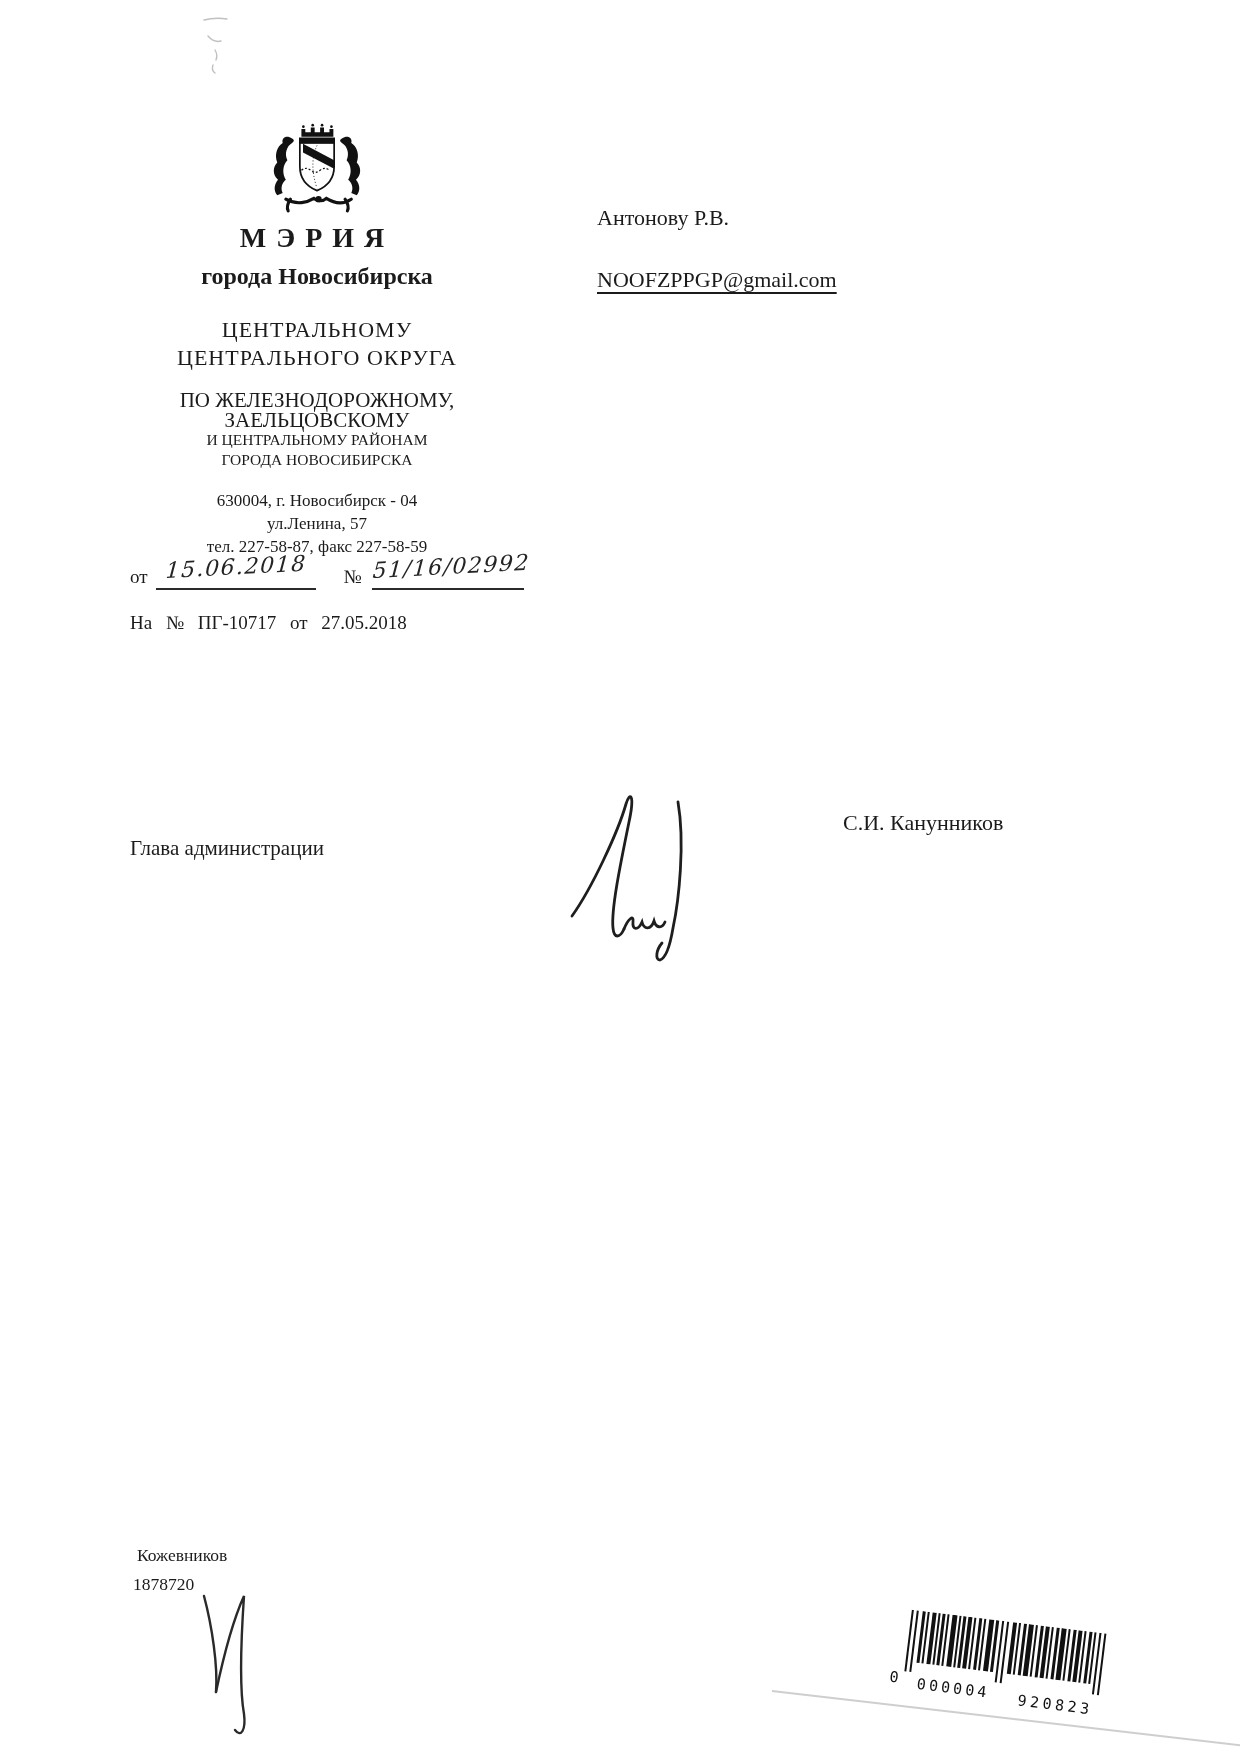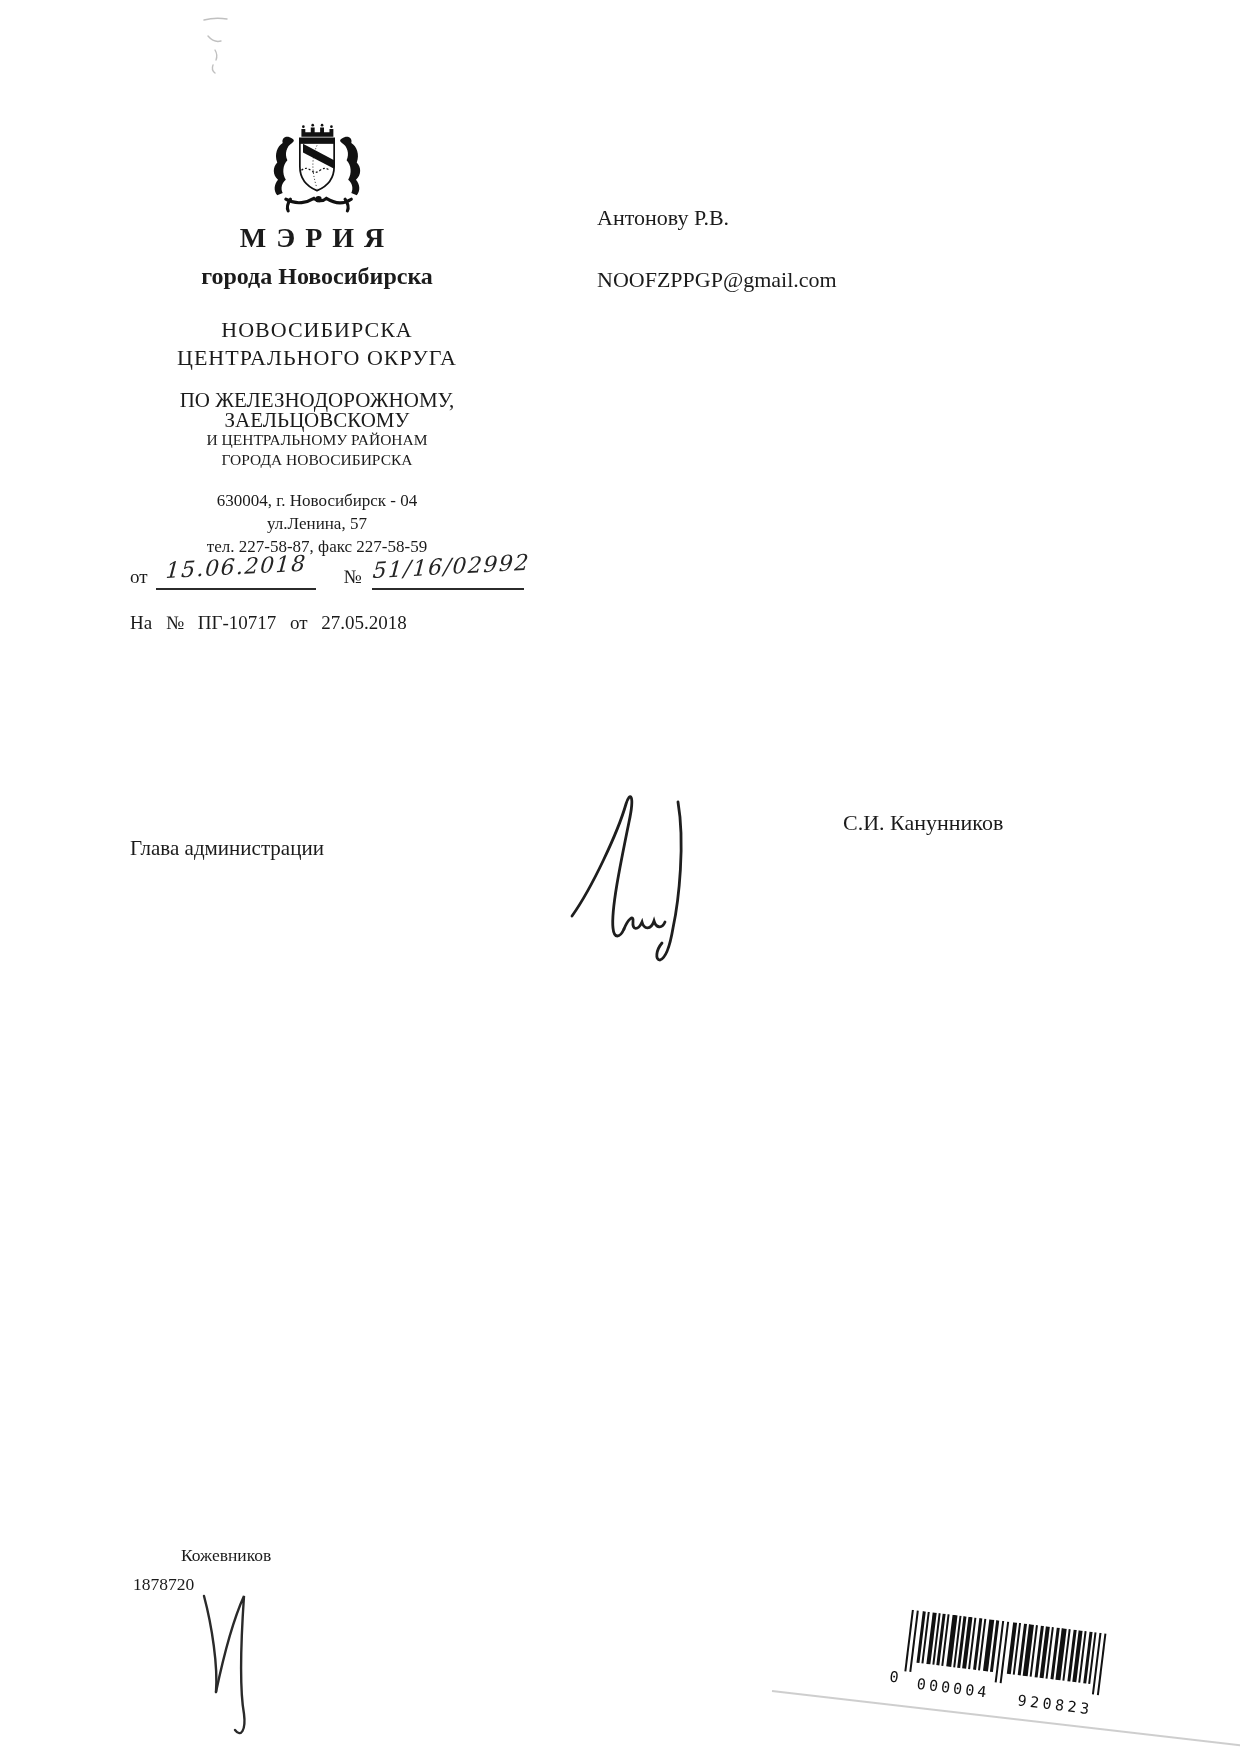--- a/index.html
+++ b/index.html
@@ -54,33 +54,34 @@
   .num-label{margin-left:28px;}
   .reply-line{
     position:absolute;left:130px;top:612px;
     font-size:19px;word-spacing:9px;
   }
   
   .recipient{position:absolute;left:597px;top:205px;}
   .recipient-name{font-size:22px;}
   .recipient-email{
     margin-top:36px;font-size:22px;
+    text-decoration:underline;
     text-decoration-thickness:2px;
     text-underline-offset:5px;
   }
   
   .body-text{position:absolute;left:128px;top:645px;width:916px;font-size:21px;line-height:38px;}
   .indent{text-indent:62px;}
   .line-justify{text-align:justify;text-align-last:justify;}
   
   .sig-title{position:absolute;left:130px;top:836px;font-size:21px;}
   .sig-name{position:absolute;left:843px;top:810px;font-size:22px;}
   .sig-scribble{position:absolute;left:566px;top:788px;}
   
-  .exec-name{position:absolute;left:137px;top:1545px;font-size:17.5px;margin-left:44px;}
+  .exec-name{position:absolute;left:137px;top:1545px;font-size:17.5px;}
   .exec-phone{position:absolute;left:133px;top:1574px;font-size:17.5px;}
   .exec-mark{position:absolute;left:194px;top:1582px;}
   .barcode-wrap{
     position:absolute;left:898px;top:1608px;
     width:222px;height:84px;
     transform:rotate(7deg);
     transform-origin:left top;
   }
   .scan-line{
     position:absolute;left:772px;top:1690px;
@@ -128,21 +129,21 @@
       <g stroke="#111111" stroke-width="4" fill="none" stroke-linecap="round">
         <path d="M28,100 C42,108 56,104 64,99 C68,103 76,103 80,99 C88,104 100,108 112,100"></path>
         <path d="M34,100 C30,106 29,111 31,115"></path>
         <path d="M104,100 C108,106 109,111 107,115"></path>
       </g>
       <circle cx="70" cy="100" r="4" fill="#111111"></circle>
     </svg>
 
     <div class="org-line1">МЭРИЯ</div>
     <div class="org-line2">города Новосибирска</div>
-    <div class="dept-big">НОВОСИБИРСКА</div>
+    <div class="dept-big">ЦЕНТРАЛЬНОМУ</div>
     <div class="dept-big2">ЦЕНТРАЛЬНОГО ОКРУГА</div>
     <div class="dept-small">ПО ЖЕЛЕЗНОДОРОЖНОМУ, ЗАЕЛЬЦОВСКОМУ</div>
     <div class="dept-small2">И ЦЕНТРАЛЬНОМУ РАЙОНАМ</div>
     <div class="dept-small2">ГОРОДА НОВОСИБИРСКА</div>
     <div class="addr addr-first">630004, г. Новосибирск - 04</div>
     <div class="addr">ул.Ленина, 57</div>
     <div class="addr">тел. 227-58-87, факс 227-58-59</div>
   </div>
 
   <div class="ref-line">

